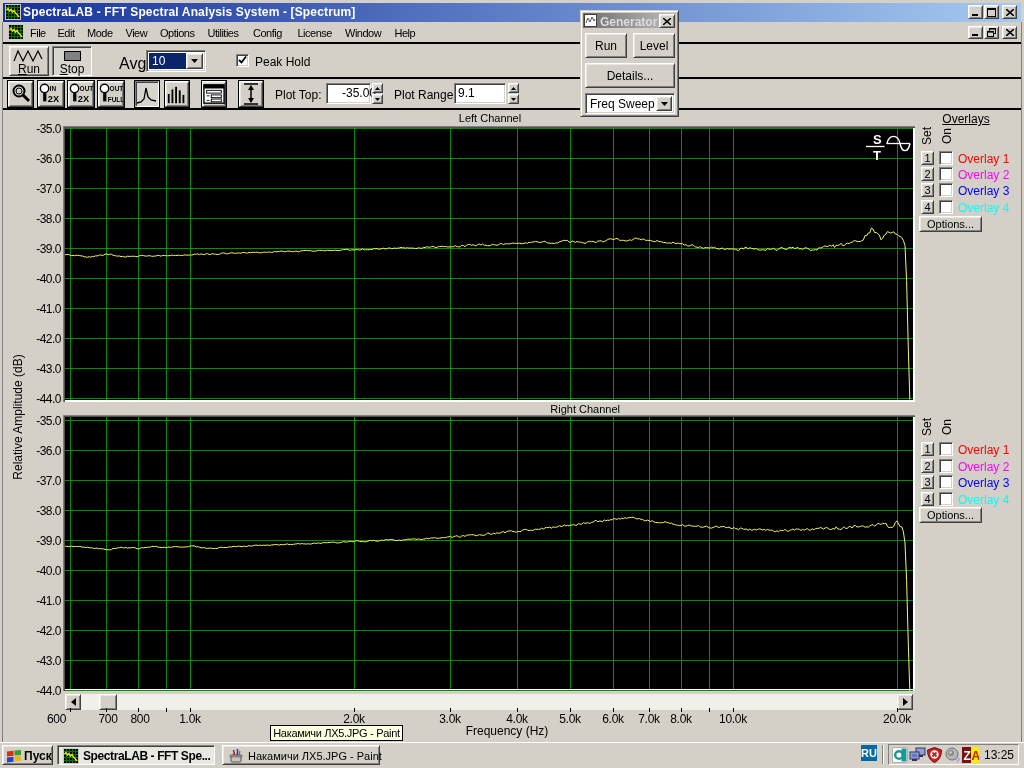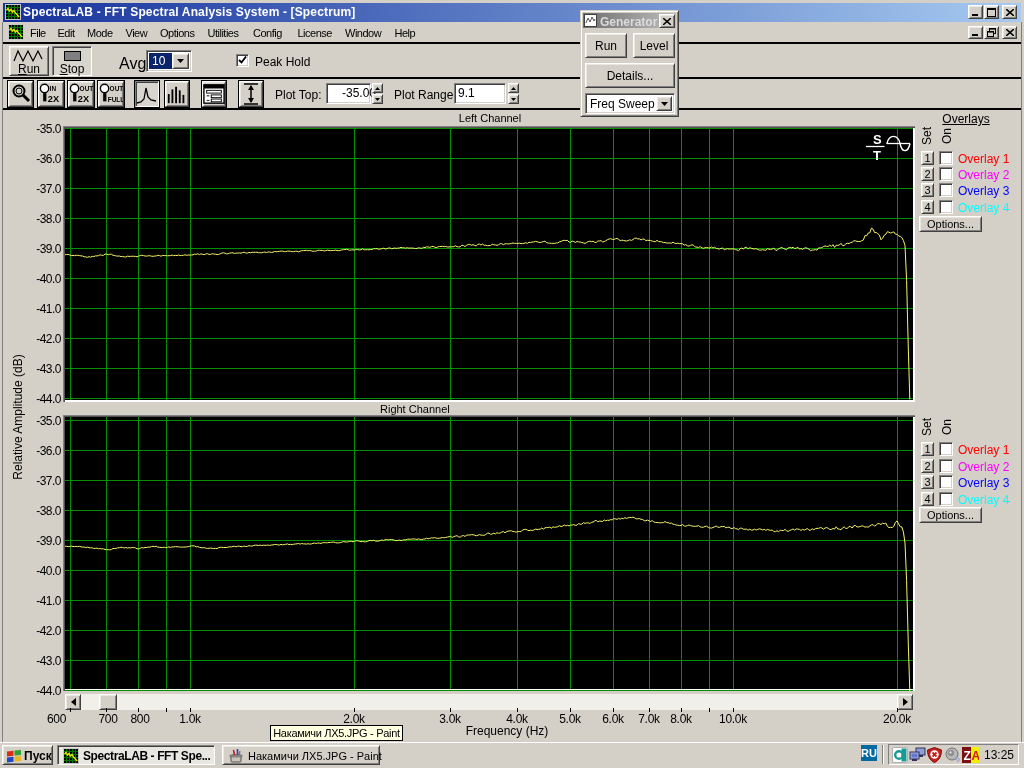--- a/index.html
+++ b/index.html
@@ -100,21 +100,21 @@
         <polyline points="1,13 5,3 10,13 15,3 20,13 25,3 29,11" fill="none" stroke="#000" stroke-width="1.2"></polyline>
       </svg>
     </div>
     <div class="abs" style="left:0;top:15px;width:38px;text-align:center;font-size:12px"><span style="text-decoration:underline">R</span>un</div>
   </div>
 <div class="abs sunkbtn" style="left:52px;top:46px;width:40px;height:30px">
     <div class="abs" style="left:11px;top:4px;width:17px;height:10px;background:#808080;border:1px solid #000"></div>
     <div class="abs" style="left:0;top:15px;width:38px;text-align:center;font-size:12px"><span style="text-decoration:underline">S</span>top</div>
   </div>
 <div class="abs lbl" style="left:119px;top:55px;font-size:16px">Avg:</div>
-<div class="abs field" style="left:146px;top:50px;width:46px;height:22px">
+<div class="abs field" style="left:146px;top:50px;width:60px;height:22px">
     <div class="abs" style="left:2px;top:2px;right:19px;bottom:2px;background:#0a246a;color:#fff;font-size:12px;line-height:16px;padding-left:3px">10</div>
     <div class="abs raised ctr" style="right:2px;top:2px;width:17px;height:16px">
       <svg width="7" height="4" viewBox="0 0 7 4">
         <path d="M0,0 L7,0 L3.5,4 Z" fill="#000"></path>
       </svg>
     </div>
   </div>
 <div class="abs field ctr" style="left:236px;top:54px;width:13px;height:13px">
     <svg width="9" height="9" viewBox="0 0 9 9">
       <path d="M1,4 L3.5,6.5 L8,0.5" fill="none" stroke="#000" stroke-width="1.8"></path>
@@ -230,21 +230,21 @@
     <div class="raised ctr" style="width:11px;height:10px;margin-top:1px">
       <svg width="5" height="3" viewBox="0 0 5 3">
         <path d="M0,0 L5,0 L2.5,3 Z" fill="#000"></path>
       </svg>
     </div>
   </div>
 <div class="abs" style="left:2px;top:108px;width:1020px;height:2px;background:#000"></div>
 <div class="abs" style="left:2px;top:22px;width:1px;height:720px;background:#808080"></div>
 <div class="abs" style="left:1021px;top:22px;width:1px;height:720px;background:#808080"></div>
 <div class="abs lbl" style="left:380px;top:112px;width:220px;text-align:center">Left Channel</div>
-<div class="abs lbl" style="left:380px;top:403px;width:220px;text-align:left">Right Channel</div>
+<div class="abs lbl" style="left:400px;top:403px;width:220px;text-align:right">Right Channel</div>
 <div class="abs" style="left:-52px;top:410px;width:140px;text-align:center;font-size:12px;transform:rotate(-90deg);white-space:nowrap">Relative Amplitude (dB)</div>
 <div class="abs lbl" style="left:26px;top:122px;width:35px;text-align:right;font-size:12px;letter-spacing:-0.5px">-35.0</div>
 <div class="abs lbl" style="left:26px;top:414px;width:35px;text-align:right;font-size:12px;letter-spacing:-0.5px">-35.0</div>
 <div class="abs lbl" style="left:26px;top:152px;width:35px;text-align:right;font-size:12px;letter-spacing:-0.5px">-36.0</div>
 <div class="abs lbl" style="left:26px;top:444px;width:35px;text-align:right;font-size:12px;letter-spacing:-0.5px">-36.0</div>
 <div class="abs lbl" style="left:26px;top:182px;width:35px;text-align:right;font-size:12px;letter-spacing:-0.5px">-37.0</div>
 <div class="abs lbl" style="left:26px;top:474px;width:35px;text-align:right;font-size:12px;letter-spacing:-0.5px">-37.0</div>
 <div class="abs lbl" style="left:26px;top:212px;width:35px;text-align:right;font-size:12px;letter-spacing:-0.5px">-38.0</div>
 <div class="abs lbl" style="left:26px;top:504px;width:35px;text-align:right;font-size:12px;letter-spacing:-0.5px">-38.0</div>
 <div class="abs lbl" style="left:26px;top:242px;width:35px;text-align:right;font-size:12px;letter-spacing:-0.5px">-39.0</div>

